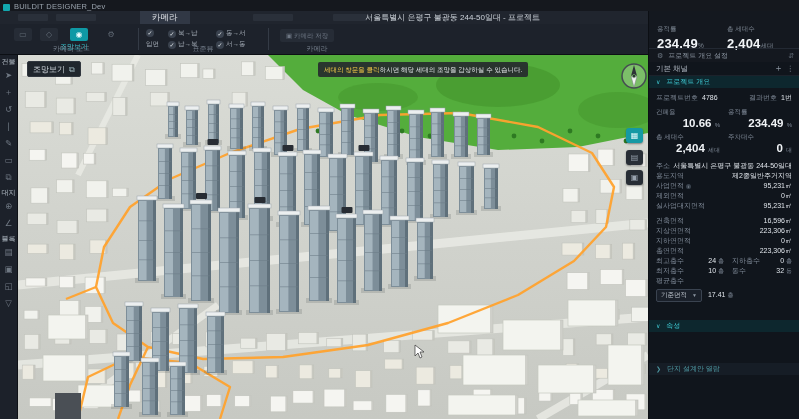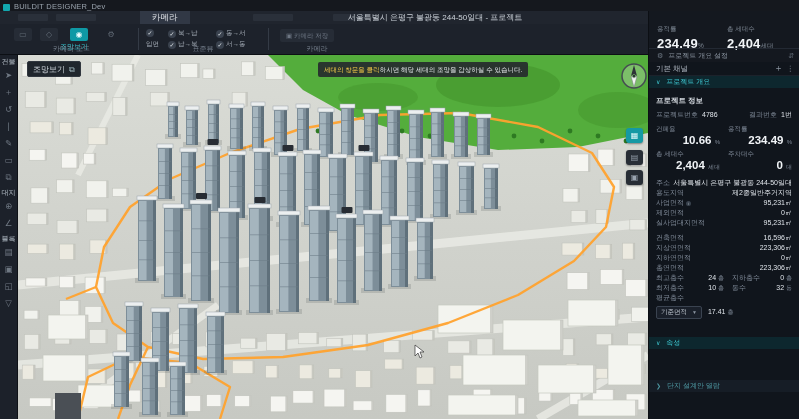--- a/index.html
+++ b/index.html
@@ -6,21 +6,21 @@
   .stage{position:relative;width:799px;height:419px;background:#10141b;overflow:hidden;
          font-family:"Liberation Sans","DejaVu Sans",sans-serif;-webkit-font-smoothing:antialiased;}
   
   .titlebar{position:absolute;left:0;top:0;width:799px;height:11px;background:#15181e;display:flex;align-items:flex-end;gap:4px;padding-left:3px;box-sizing:border-box;}
   .applogo{width:7px;height:7px;background:#12a7ae;border-radius:1px;display:inline-block;}
   .apptitle{font-size:7.5px;color:#9aa3ad;letter-spacing:.2px;}
   
   .menubar{position:absolute;left:0;top:11px;width:799px;height:13px;background:#20252e;}
   .ghost{position:absolute;top:3px;height:7px;background:#2a303a;border-radius:1px;}
   .tab-active{position:absolute;left:140px;top:0;height:13px;padding:0 12px;background:#313845;color:#e7eaee;font-size:8.5px;line-height:13px;}
-  .projtitle{position:absolute;left:330px;top:0;width:210px;text-align:center;font-size:8px;line-height:13px;color:#cdd3da;white-space:nowrap;}
+  .projtitle{position:absolute;left:330px;top:0;width:210px;text-align:right;font-size:8px;line-height:13px;color:#cdd3da;white-space:nowrap;}
   .avatar-dot{position:absolute;right:16px;top:3px;width:7px;height:7px;border-radius:50%;background:#16b2ba;}
   
   .toolbar{position:absolute;left:0;top:24px;width:648px;height:31px;background:#1d222b;border-bottom:1px solid #0c0f14;box-sizing:border-box;}
   .tgroup{position:absolute;top:0;height:31px;}
   .tg-label{position:absolute;bottom:1px;width:100%;text-align:center;font-size:7px;color:#78828f;}
   .tdiv{position:absolute;top:4px;width:1px;height:22px;background:#343b46;}
   .tbtn{position:absolute;top:4px;width:18px;height:13px;border-radius:2px;background:#262c36;color:#5f6873;font-size:8px;line-height:13px;text-align:center;}
   .tbtn.active{background:#0f99a5;color:#eafcfd;}
   .tbtn-label{position:absolute;top:18px;font-size:7px;color:#35c3cd;white-space:nowrap;}
   .cbrow{position:absolute;display:flex;align-items:center;gap:2px;}
@@ -890,21 +890,20 @@
       <span class="plus">＋</span>
       <span class="kebab">⋮</span>
     </div>
 
     <div class="sec">
       <span class="chev">∨</span>
       <span>프로젝트 개요</span>
     </div>
 
     <div class="rp-body">
-      <div class="info-title">프로젝트 정보</div>
 
       <div class="meta">
         <span><span>프로젝트번호</span><span class="mv">4786</span></span>
         <span><span>결과번호</span><span class="mv">1번</span></span>
       </div>
 
       <div class="bigstats">
         <div class="bcell">
           <span class="bl">건폐율</span>
           <span class="bv"><span>10.66</span> <span class="bu">%</span></span>

